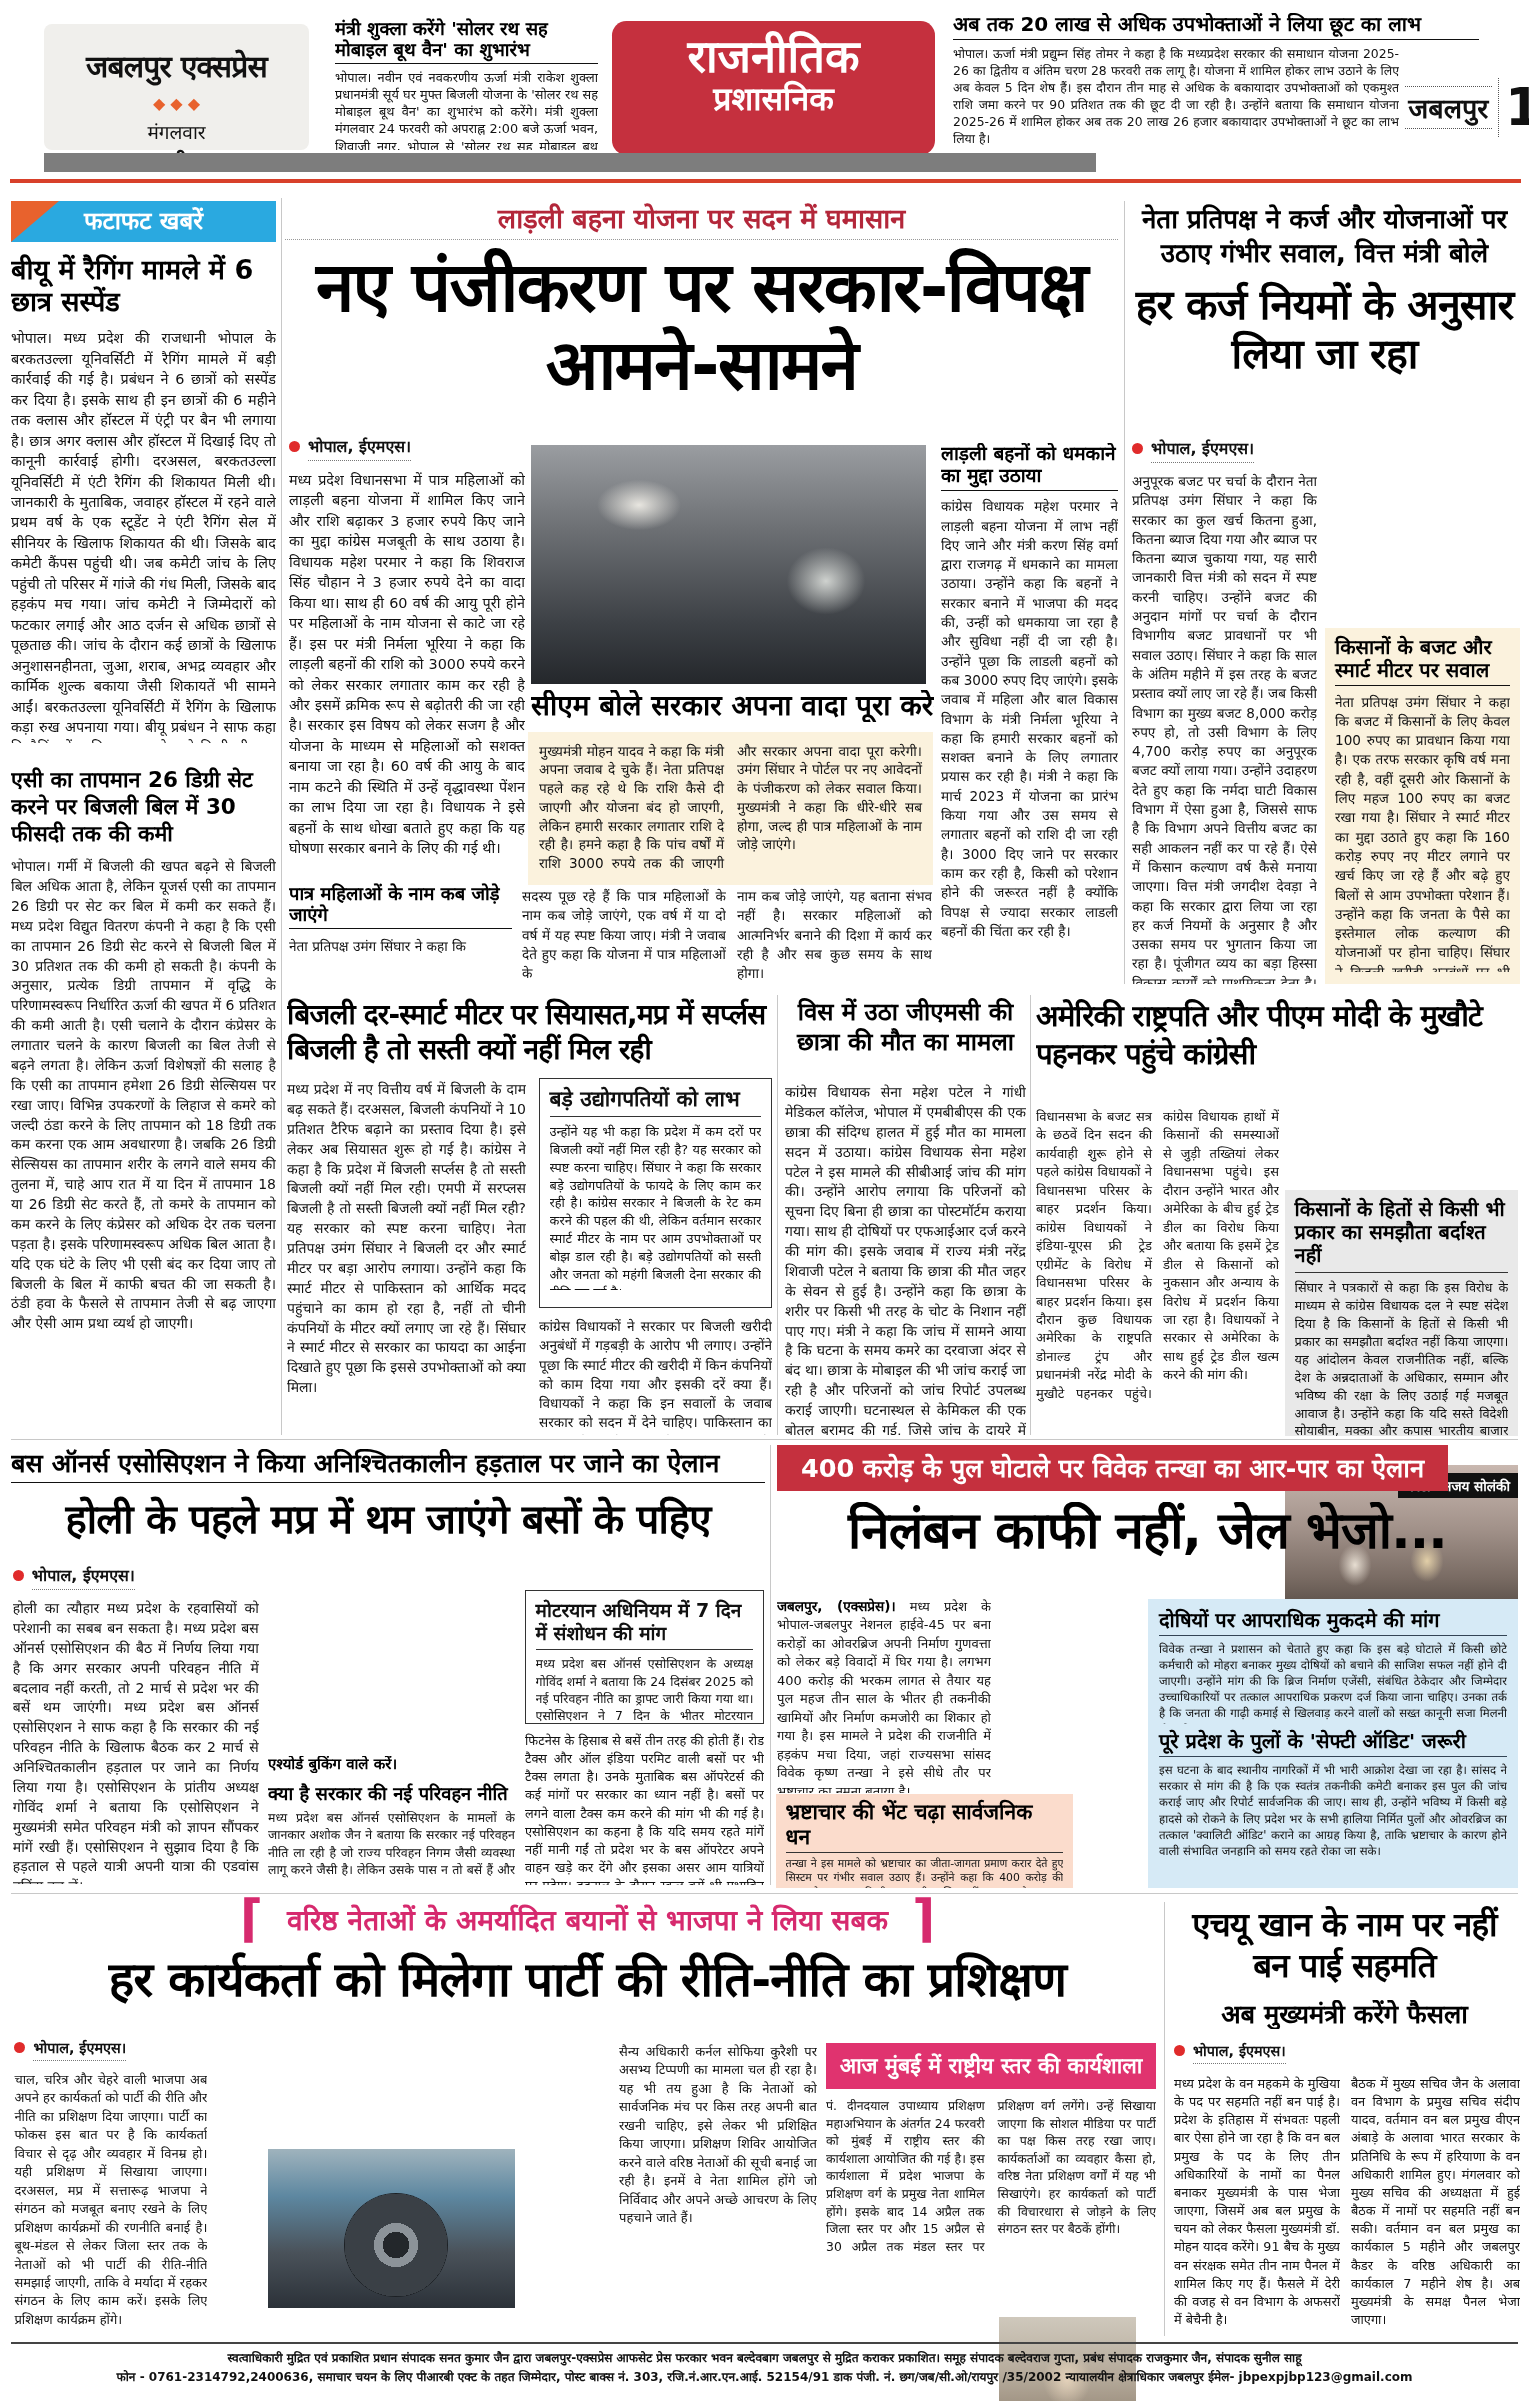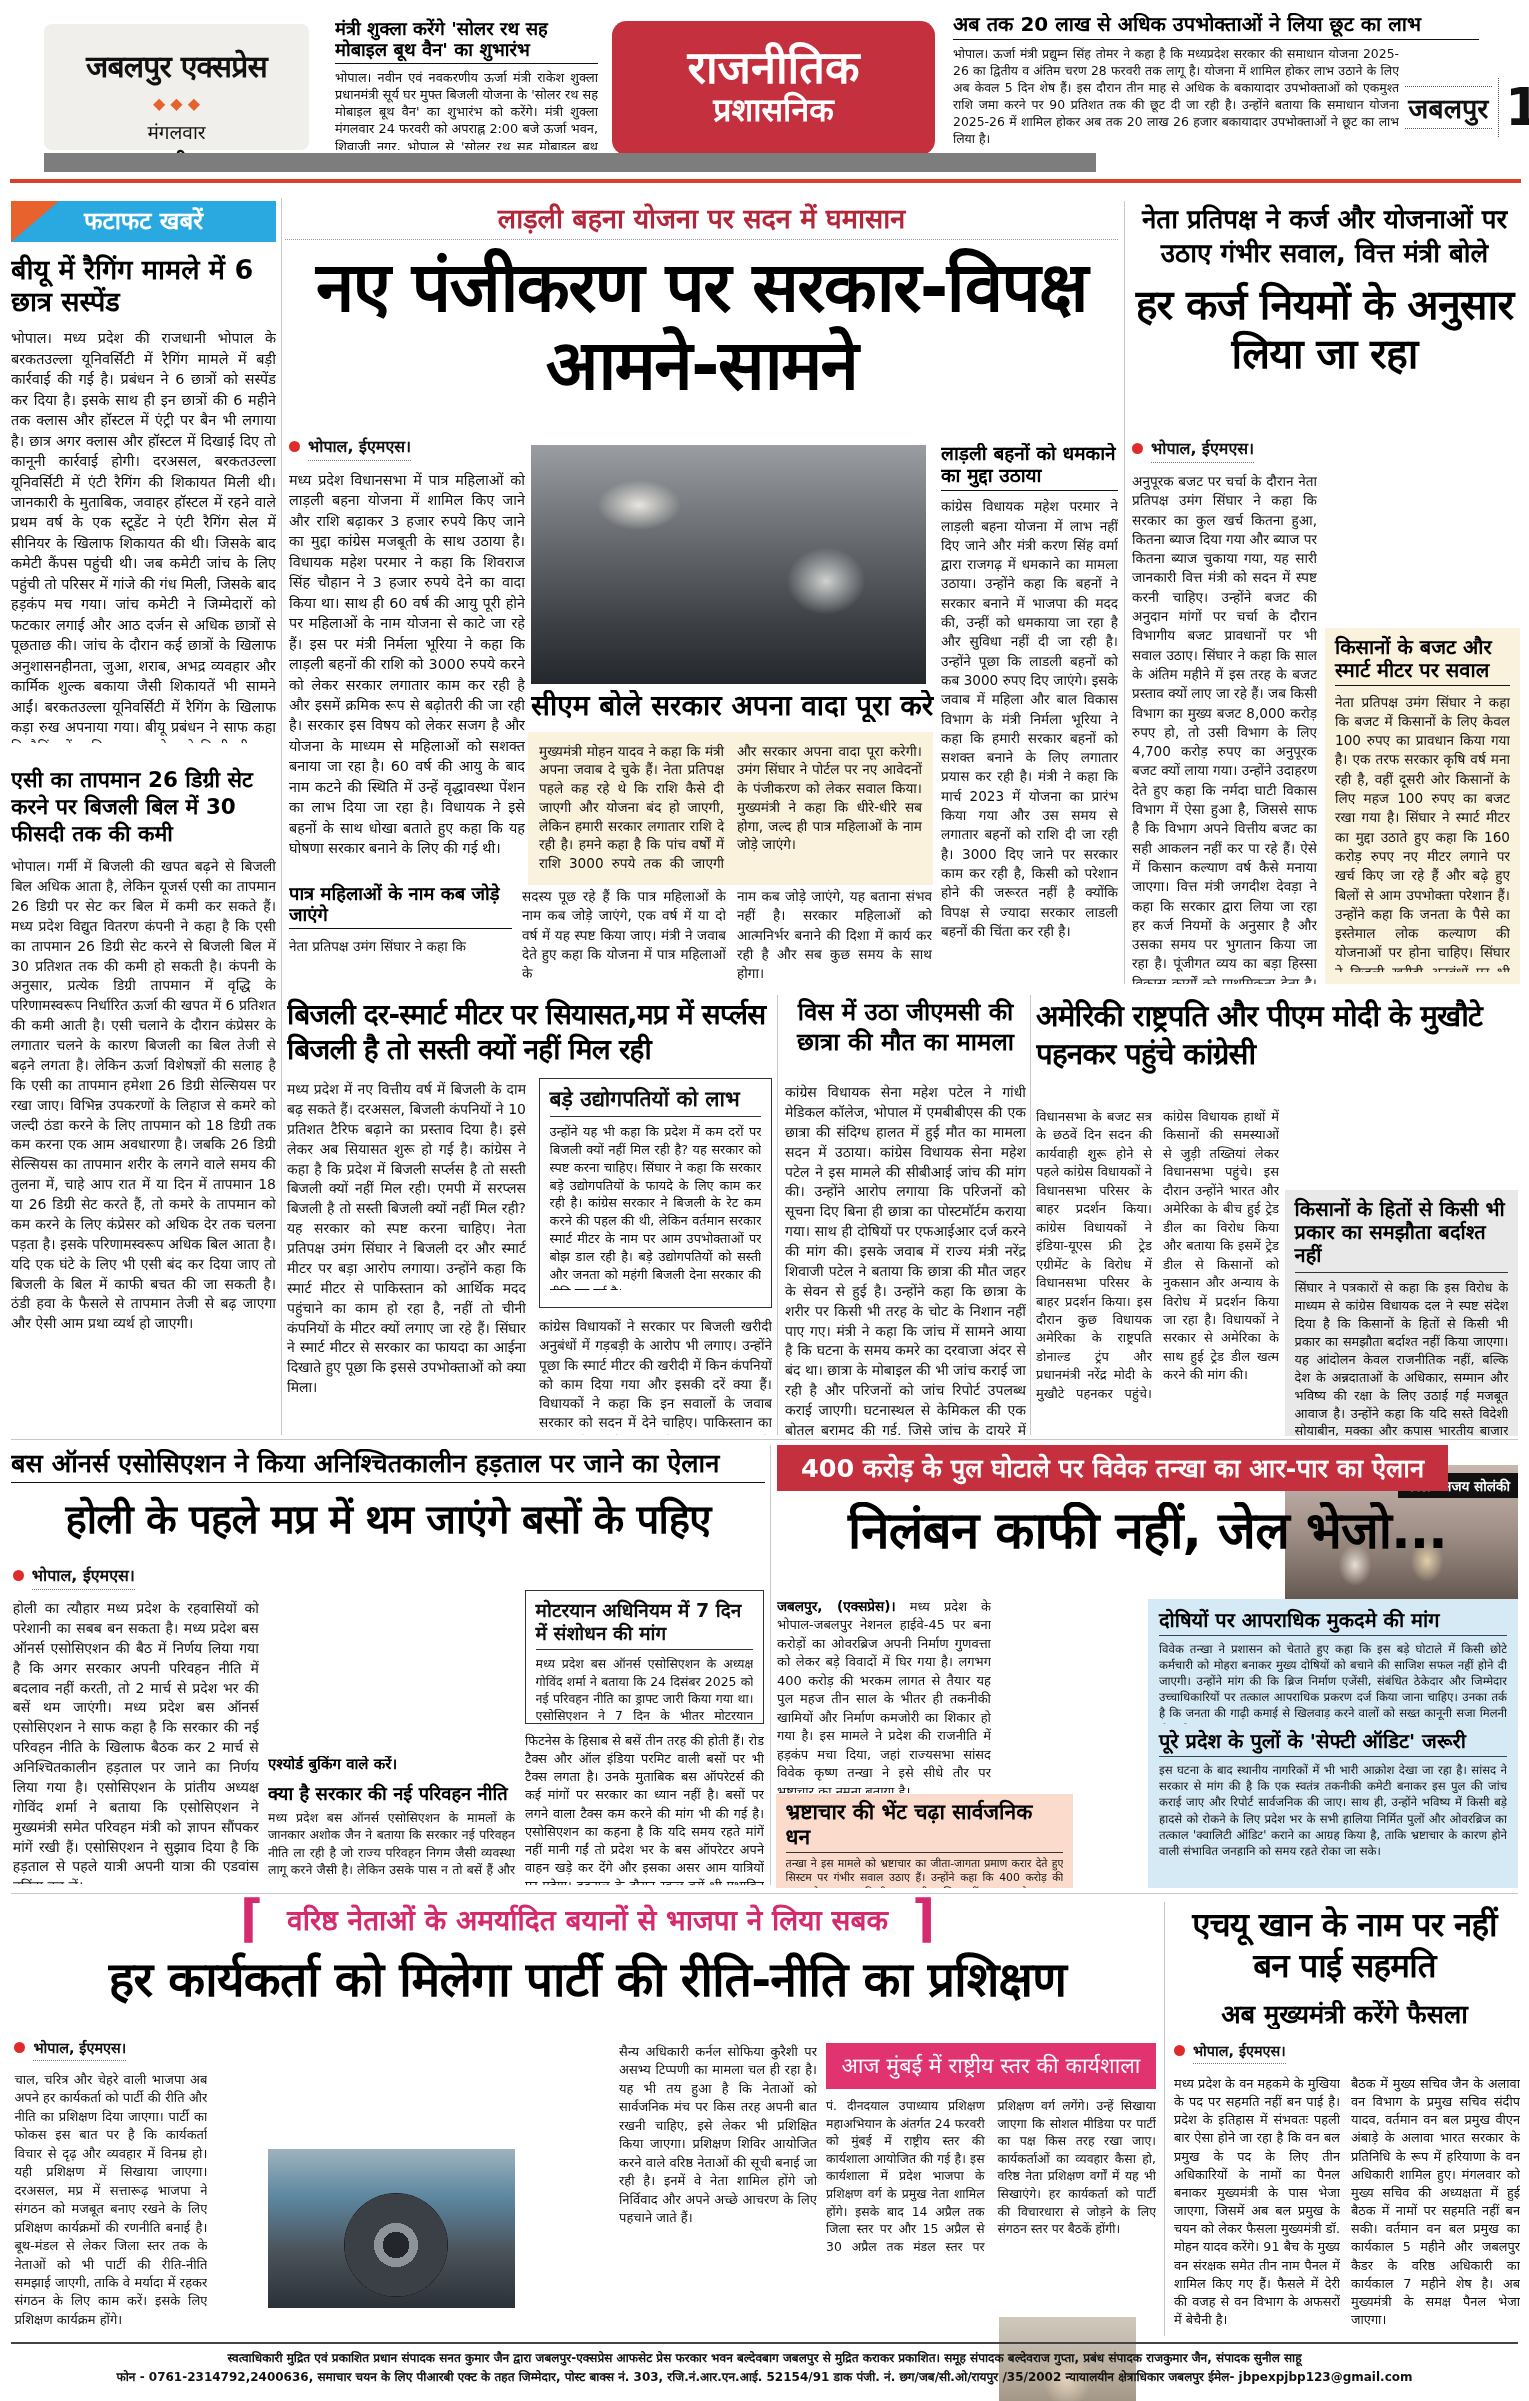--- a/index.html
+++ b/index.html
@@ -38,21 +38,21 @@
     <div style="color:#e8622d;font-size:16px;margin-top:8px">◆ ◆ ◆</div>
     <div style="font-size:19px;margin-top:6.4px">मंगलवार</div>
     <div style="font-size:21px;font-weight:700;margin-top:1.6px">24 फरवरी 2026</div>
   </div>
 
   <div class="abs ohide" style="left:335px;top:17.5px;width:263px;height:132px">
     <div class="hd underl" style="font-size:18.3px">मंत्री शुक्ला करेंगे 'सोलर रथ सह मोबाइल बूथ वैन' का शुभारंभ</div>
     <div class="bt jt" style="font-size:12.8px;margin-top:4.8px;line-height:1.35">भोपाल। नवीन एवं नवकरणीय ऊर्जा मंत्री राकेश शुक्ला प्रधानमंत्री सूर्य घर मुफ्त बिजली योजना के 'सोलर रथ सह मोबाइल बूथ वैन' का शुभारंभ को करेंगे। मंत्री शुक्ला मंगलवार 24 फरवरी को अपराह्न 2:00 बजे ऊर्जा भवन, शिवाजी नगर, भोपाल से 'सोलर रथ सह मोबाइल बूथ वैन' को हरी झंडी दिखाकर रवाना करेंगे।</div>
   </div>
 
-  <div class="abs" style="left:612px;top:21px;width:323px;height:134px;background:#c5303e;border-radius:14.4px;color:#fff;text-align:center;padding-top:22px">
+  <div class="abs" style="left:612px;top:21px;width:323px;height:134px;background:#c5303e;border-radius:14.4px;color:#fff;text-align:center;padding-top:11px">
     <div style="font-size:45px;font-weight:700;line-height:1.1">राजनीतिक</div>
     <div style="font-size:32px;font-weight:700;line-height:1.1">प्रशासनिक</div>
   </div>
 
   <div class="abs ohide" style="left:953px;top:12.8px;width:526px;height:142px">
     <div class="hd underl" style="font-size:20px;white-space:nowrap">अब तक 20 लाख से अधिक उपभोक्ताओं ने लिया छूट का लाभ</div>
     <div class="bt jt" style="font-size:12.4px;margin-top:4.8px;line-height:1.38;width:446px">भोपाल। ऊर्जा मंत्री प्रद्युम्न सिंह तोमर ने कहा है कि मध्यप्रदेश सरकार की समाधान योजना 2025-26 का द्वितीय व अंतिम चरण 28 फरवरी तक लागू है। योजना में शामिल होकर लाभ उठाने के लिए अब केवल 5 दिन शेष हैं। इस दौरान तीन माह से अधिक के बकायादार उपभोक्ताओं को एकमुश्त राशि जमा करने पर 90 प्रतिशत तक की छूट दी जा रही है। उन्होंने बताया कि समाधान योजना 2025-26 में शामिल होकर अब तक 20 लाख 26 हजार बकायादार उपभोक्ताओं ने छूट का लाभ लिया है।</div>
   </div>
 
   <div class="abs" style="left:1405px;top:78px;display:flex;align-items:center">
@@ -210,21 +210,21 @@
   </div>
   <div class="abs hd center ohide" style="left:11px;top:1952px;width:1153px;font-size:48px;font-weight:800;white-space:nowrap;letter-spacing:-0.8px">हर कार्यकर्ता को मिलेगा पार्टी की रीति-नीति का प्रशिक्षण</div>
 
   <div class="abs" style="left:14.4px;top:2038px">
     <span class="dot"></span><span class="byline" style="font-size:14.4px">भोपाल, ईएमएस।</span>
   </div>
   <div class="abs bt jt ohide" style="left:14.4px;top:2071px;width:193px;height:265px;font-size:13px">चाल, चरित्र और चेहरे वाली भाजपा अब अपने हर कार्यकर्ता को पार्टी की रीति और नीति का प्रशिक्षण दिया जाएगा। पार्टी का फोकस इस बात पर है कि कार्यकर्ता विचार से दृढ़ और व्यवहार में विनम्र हो। यही प्रशिक्षण में सिखाया जाएगा। दरअसल, मप्र में सत्तारूढ़ भाजपा ने संगठन को मजबूत बनाए रखने के लिए प्रशिक्षण कार्यक्रमों की रणनीति बनाई है। बूथ-मंडल से लेकर जिला स्तर तक के नेताओं को भी पार्टी की रीति-नीति समझाई जाएगी, ताकि वे मर्यादा में रहकर संगठन के लिए काम करें। इसके लिए प्रशिक्षण कार्यक्रम होंगे।</div>
 
   <div class="abs bt jt ohide" style="left:619px;top:2043px;width:198px;height:293px;font-size:13px">सैन्य अधिकारी कर्नल सोफिया कुरैशी पर असभ्य टिप्पणी का मामला चल ही रहा है। यह भी तय हुआ है कि नेताओं को सार्वजनिक मंच पर किस तरह अपनी बात रखनी चाहिए, इसे लेकर भी प्रशिक्षित किया जाएगा। प्रशिक्षण शिविर आयोजित करने वाले वरिष्ठ नेताओं की सूची बनाई जा रही है। इनमें वे नेता शामिल होंगे जो निर्विवाद और अपने अच्छे आचरण के लिए पहचाने जाते हैं।</div>
 
-  <div class="abs center" style="left:826px;top:2043px;width:330px;height:46px;background:#e0336f;color:#fff;font-size:21.5px;font-weight:400;line-height:46px;overflow:hidden">
+  <div class="abs center" style="left:826px;top:2043px;width:330px;height:46px;background:#e0336f;color:#fff;font-size:21.5px;font-weight:700;line-height:46px;overflow:hidden">
     <span>आज मुंबई में राष्ट्रीय स्तर की कार्यशाला</span>
   </div>
   <div class="abs cols2 jt ohide" style="left:826px;top:2097px;width:330px;height:239px;font-size:12.4px;line-height:1.42;column-gap:12.8px">पं. दीनदयाल उपाध्याय प्रशिक्षण महाअभियान के अंतर्गत 24 फरवरी को मुंबई में राष्ट्रीय स्तर की कार्यशाला आयोजित की गई है। इस कार्यशाला में प्रदेश भाजपा के प्रशिक्षण वर्ग के प्रमुख नेता शामिल होंगे। इसके बाद 14 अप्रैल तक जिला स्तर पर और 15 अप्रैल से 30 अप्रैल तक मंडल स्तर पर प्रशिक्षण वर्ग लगेंगे। उन्हें सिखाया जाएगा कि सोशल मीडिया पर पार्टी का पक्ष किस तरह रखा जाए। कार्यकर्ताओं का व्यवहार कैसा हो, वरिष्ठ नेता प्रशिक्षण वर्गों में यह भी सिखाएंगे। हर कार्यकर्ता को पार्टी की विचारधारा से जोड़ने के लिए संगठन स्तर पर बैठकें होंगी।</div>
 
   <div class="abs hd center ohide" style="left:1170px;top:1904px;width:349px;font-size:33px;font-weight:800;line-height:1.25;letter-spacing:-0.8px">एचयू खान के नाम पर नहीं बन पाई सहमति</div>
   <div class="abs hd center ohide" style="left:1170px;top:2000px;width:349px;font-size:25.5px">अब मुख्यमंत्री करेंगे फैसला</div>
   <div class="abs" style="left:1174px;top:2041px">
     <span class="dot"></span><span class="byline" style="font-size:14.4px">भोपाल, ईएमएस।</span>
   </div>
   <div class="abs bt jt ohide" style="left:1174px;top:2075px;width:166px;height:262px;font-size:12.8px">मध्य प्रदेश के वन महकमे के मुखिया के पद पर सहमति नहीं बन पाई है। प्रदेश के इतिहास में संभवतः पहली बार ऐसा होने जा रहा है कि वन बल प्रमुख के पद के लिए तीन अधिकारियों के नामों का पैनल बनाकर मुख्यमंत्री के पास भेजा जाएगा, जिसमें अब बल प्रमुख के चयन को लेकर फैसला मुख्यमंत्री डॉ. मोहन यादव करेंगे। 91 बैच के मुख्य वन संरक्षक समेत तीन नाम पैनल में शामिल किए गए हैं। फैसले में देरी की वजह से वन विभाग के अफसरों में बेचैनी है।</div>

